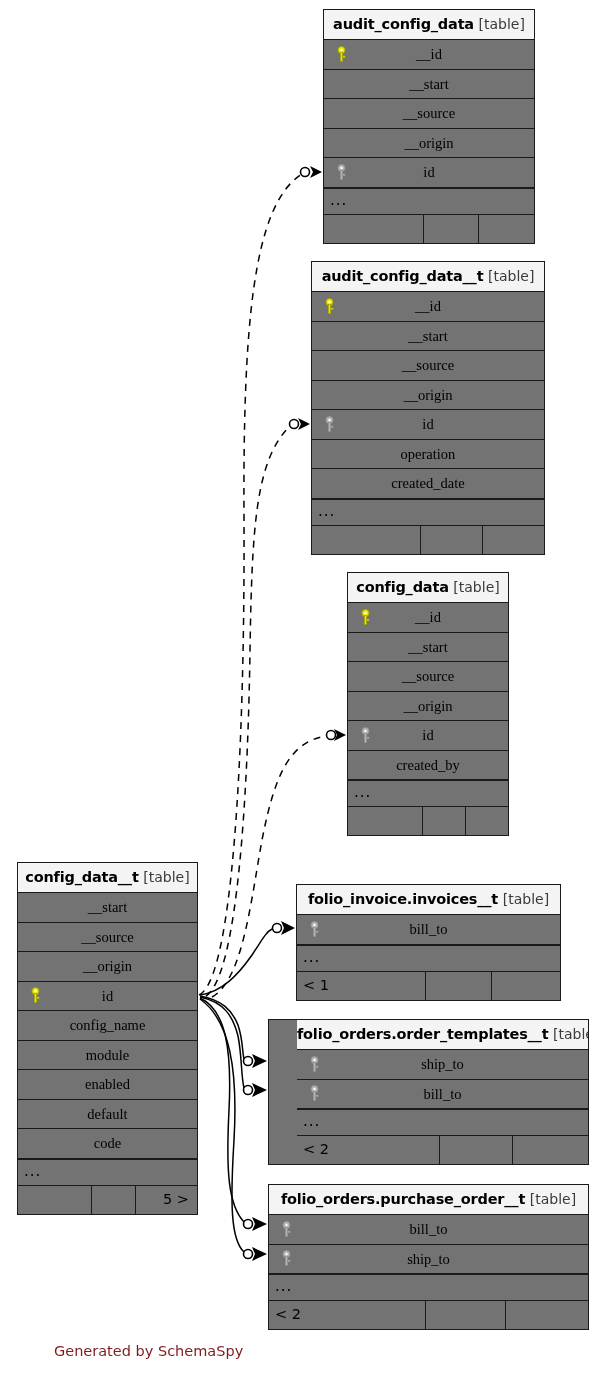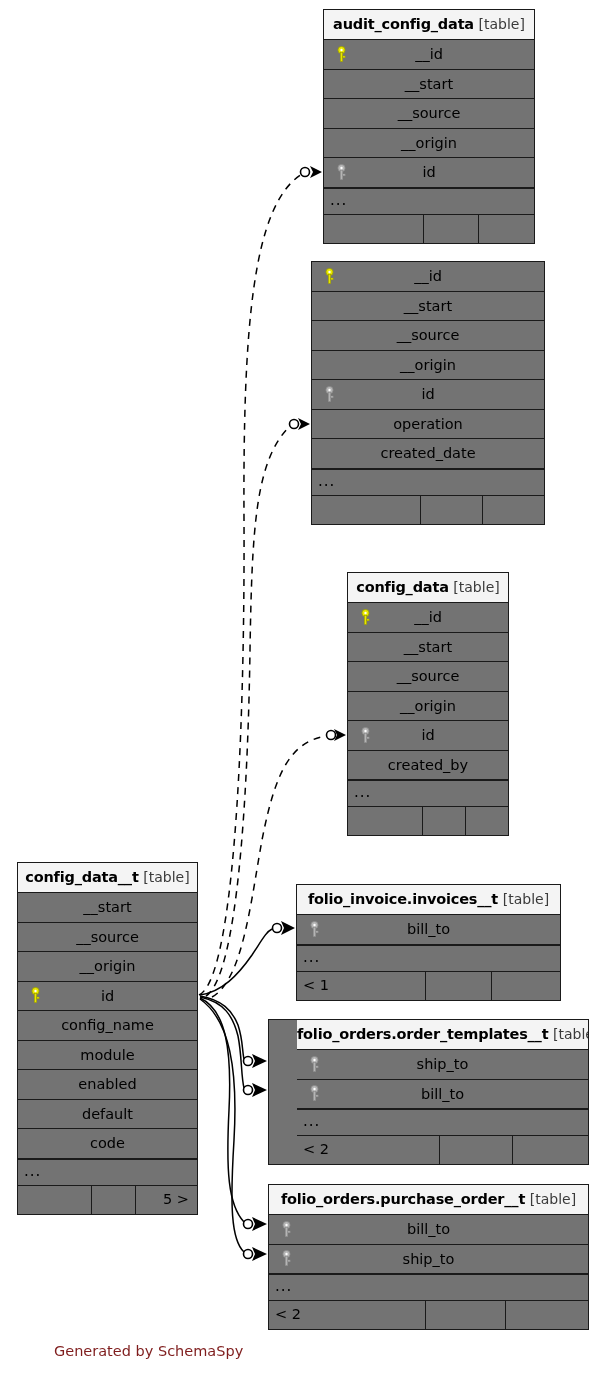--- a/index.html
+++ b/index.html
@@ -71,21 +71,21 @@
   .key-slot {
     position: absolute;
     left: 8px;
     top: 0;
     width: 18px;
     height: 100%;
     display: flex;
     align-items: center;
     justify-content: center;
   }
-  .col-label { display: inline-block; }
+  .col-label { display: inline-block; font-family: Liberation Serif, serif; }
   .ellipsis-row {
     box-sizing: border-box;
     height: 27px;
     line-height: 22px;
     border-bottom: 1.6px solid #1a1a1a;
     border-top: 1.6px solid #1a1a1a;
     text-align: left;
     padding-left: 6px;
     font-size: 15px;
     color: #000;
@@ -201,20 +201,24 @@
     </div>
     <div class="ellipsis-row">...</div>
     <div class="footer-row">
       <div class="footer-cell fc-left" style="width:101px;"></div>
       <div class="footer-cell fc-left" style="width:55px;"></div>
       <div class="footer-cell fc-right" style="width:56px;"></div>
     </div>
   </div>
 
   <div class="table-box" style="left:311px; top:261px; width:234px;">
+    <div class="tbl-title">
+      <span class="tname">audit_config_data__t</span>
+      <span class="ttype">[table]</span>
+    </div>
     <div class="col-row">
       <span class="key-slot">
         <svg width="11" height="17" viewBox="0 0 11 17">
             <circle cx="5.5" cy="4" r="3.6" fill="#e8e800" stroke="#9a9a00" stroke-width="0.8"></circle>
             <circle cx="5.5" cy="4" r="1.2" fill="#ffffff"></circle>
             <rect x="4.3" y="6.5" width="2.4" height="9" fill="#e8e800" stroke="#9a9a00" stroke-width="0.6"></rect>
             <rect x="6.7" y="10" width="2.4" height="1.8" fill="#e8e800" stroke="#9a9a00" stroke-width="0.5"></rect>
           </svg>
       </span>
       <span class="col-label">__id</span>

